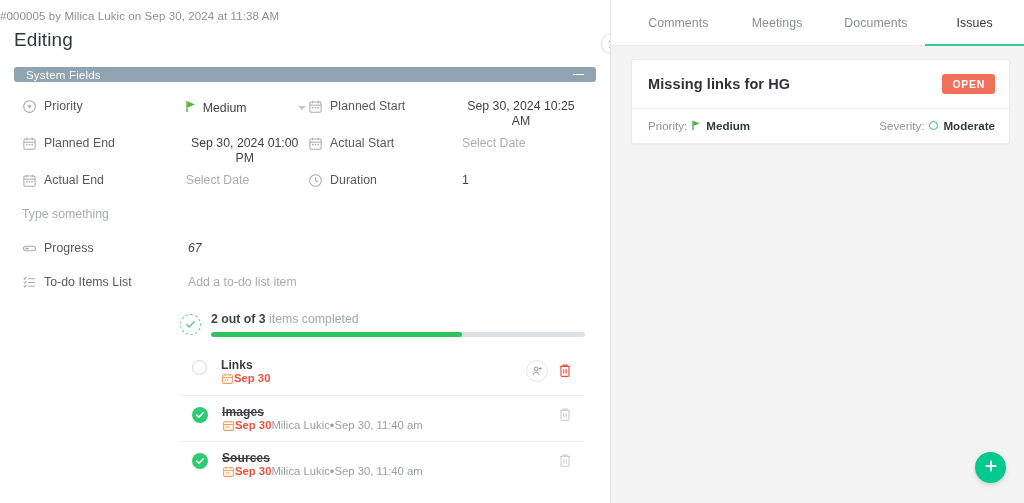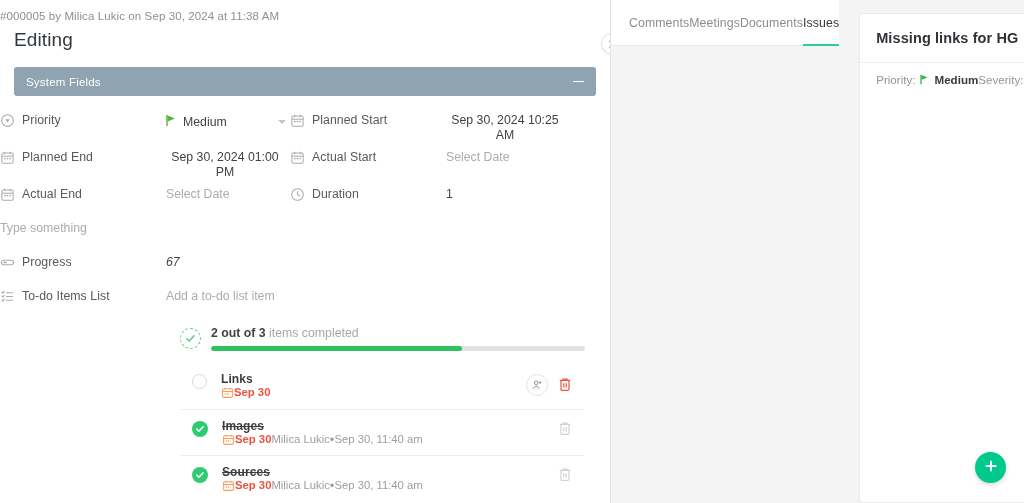--- a/index.html
+++ b/index.html
@@ -28,37 +28,37 @@
   }
   .page-title {
     padding: 7px 0 0 14px;
     font-size: 19px;
     font-weight: 400;
     color: #33383c;
     letter-spacing: .1px;
   }
   .section-bar {
     margin: 16px 14px 0 14px;
-    height: 29px;
+    height: 15px;
     background: #8fa3b0;
     border-radius: 3px;
     display: flex;
     align-items: center;
     justify-content: space-between;
     padding: 0 12px;
   }
   .section-bar .sb-title {
     color: #ffffff; font-size: 11.5px; letter-spacing: .2px;
   }
   .collapse-dash {
     width: 11px; height: 1.5px; background: #ffffff; display: block;
   }
 
   
-  .fields { margin-top: 10px; padding-left: 0; }
+  .fields { margin-top: 10px; padding-left: 22px; }
   .frow { display: flex; align-items: flex-start; min-height: 34px; }
   .fcell { display: flex; align-items: flex-start; }
   .fcell.c1 { width: 166px; padding-top: 7px; }
   .fcell.c2 { width: 124px; padding-top: 7px; }
   .fcell.c3 { width: 156px; padding-top: 7px; }
   .fcell.c4 { width: 150px; padding-top: 7px; }
   .lbl {
     font-size: 12.3px; color: #565a5e; white-space: nowrap;
     letter-spacing: .05px;
   }
@@ -149,21 +149,21 @@
     display: flex; align-items: center; justify-content: center;
     z-index: 40; box-shadow: 0 1px 2px rgba(0,0,0,.07);
   }
   .expander svg { width: 9px; height: 9px; color: #9b9fa3; }
 
   
   .right {
     width: 413px; height: 503px;
     background: #f4f4f4;
     position: relative;
-    display: flex; flex-direction: row;
+    display: flex; flex-direction: column;
   }
   .tabs {
     height: 46px; background: #ffffff;
     display: flex; align-items: stretch;
     border-bottom: 1px solid #e9e9e9;
     padding-left: 18px;
   }
   .tab {
     flex: 1; display: flex; align-items: center; justify-content: center;
     font-size: 12.3px; color: #8a8e92; position: relative;

